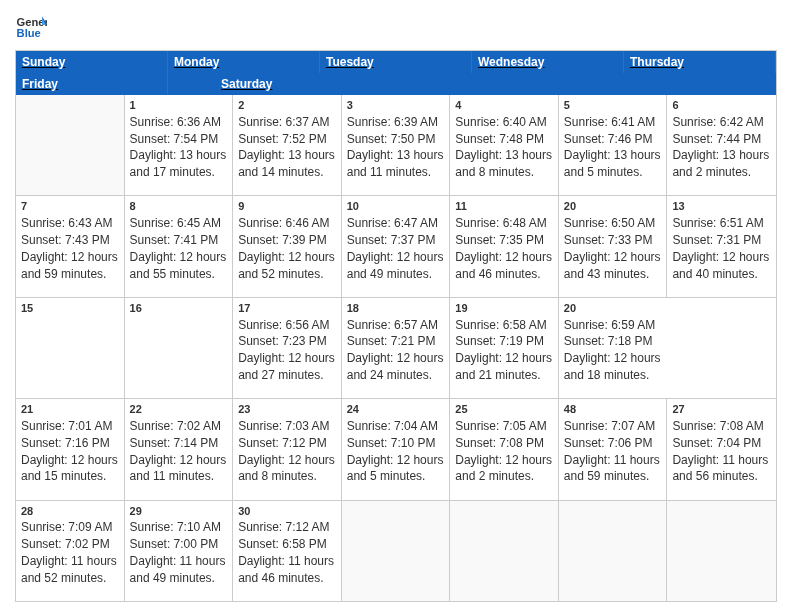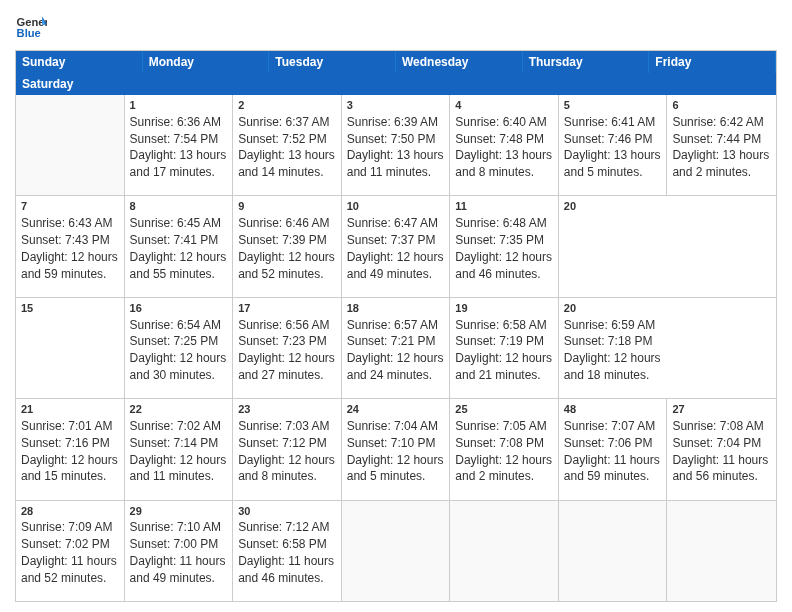--- a/index.html
+++ b/index.html
@@ -46,32 +46,33 @@
       color: #555;
     }
     .calendar {
       flex: 1;
       display: flex;
       flex-direction: column;
       border: 1px solid #ccc;
     }
     .cal-header {
       display: grid;
-      grid-template-columns: repeat(6, 1fr);
+      grid-template-columns: repeat(5, 1fr);
       background: #1565c0;
+      text-decoration: underline;
     }
     .cal-header-cell {
       color: #fff;
       font-size: 12px;
       font-weight: bold;
       padding: 4px 6px;
       text-align: left;
       border-right: 1px solid #1976d2;
     }
-    .cal-header-cell:last-child { border-right: none; }
+    .cal-header-cell:last-child { border-right: none; margin-left: 47px; }
     .cal-body {
       display: flex;
       flex-direction: column;
       flex: 1;
     }
     .cal-row {
       display: grid;
       grid-template-columns: repeat(7, 1fr);
       flex: 1;
       border-bottom: 1px solid #ccc;
@@ -172,29 +173,33 @@
           <div class="cal-cell">
             <div class="day-num">10</div>
             <div class="cell-info">Sunrise: 6:47 AM<br>Sunset: 7:37 PM<br>Daylight: 12 hours and 49 minutes.</div>
           </div>
           <div class="cal-cell">
             <div class="day-num">11</div>
             <div class="cell-info">Sunrise: 6:48 AM<br>Sunset: 7:35 PM<br>Daylight: 12 hours and 46 minutes.</div>
           </div>
           <div class="cal-cell">
             <div class="day-num">20</div>
+            <div class="cell-info">Sunrise: 6:50 AM<br>Sunset: 7:33 PM<br>Daylight: 12 hours and 43 minutes.</div>
+          </div>
+          <div class="cal-cell">
+            <div class="day-num">13</div>
+            <div class="cell-info">Sunrise: 6:51 AM<br>Sunset: 7:31 PM<br>Daylight: 12 hours and 40 minutes.</div>
           </div>
         </div>
         <div class="cal-row">
           <div class="cal-cell">
             <div class="day-num">15</div>
           </div>
           <div class="cal-cell">
             <div class="day-num">16</div>
-            <div class="cell-info">Sunrise: 6:54 AM<br>Sunset: 7:25 PM<br>Daylight: 12 hours and 30 minutes.</div>
           </div>
           <div class="cal-cell">
             <div class="day-num">17</div>
             <div class="cell-info">Sunrise: 6:56 AM<br>Sunset: 7:23 PM<br>Daylight: 12 hours and 27 minutes.</div>
           </div>
           <div class="cal-cell">
             <div class="day-num">18</div>
             <div class="cell-info">Sunrise: 6:57 AM<br>Sunset: 7:21 PM<br>Daylight: 12 hours and 24 minutes.</div>
           </div>
           <div class="cal-cell">

